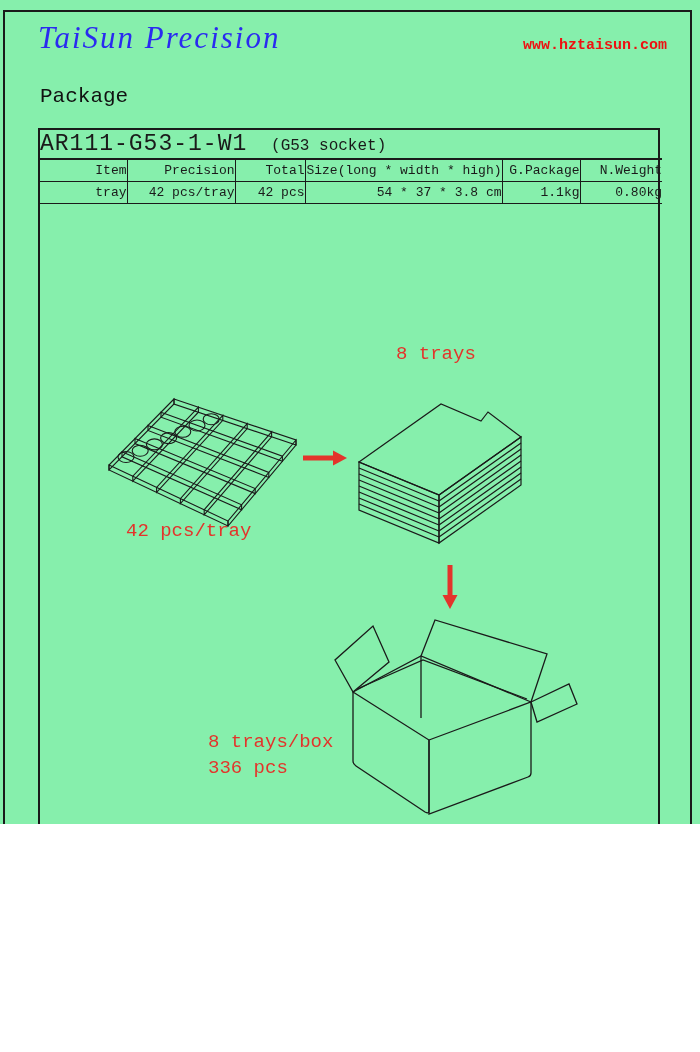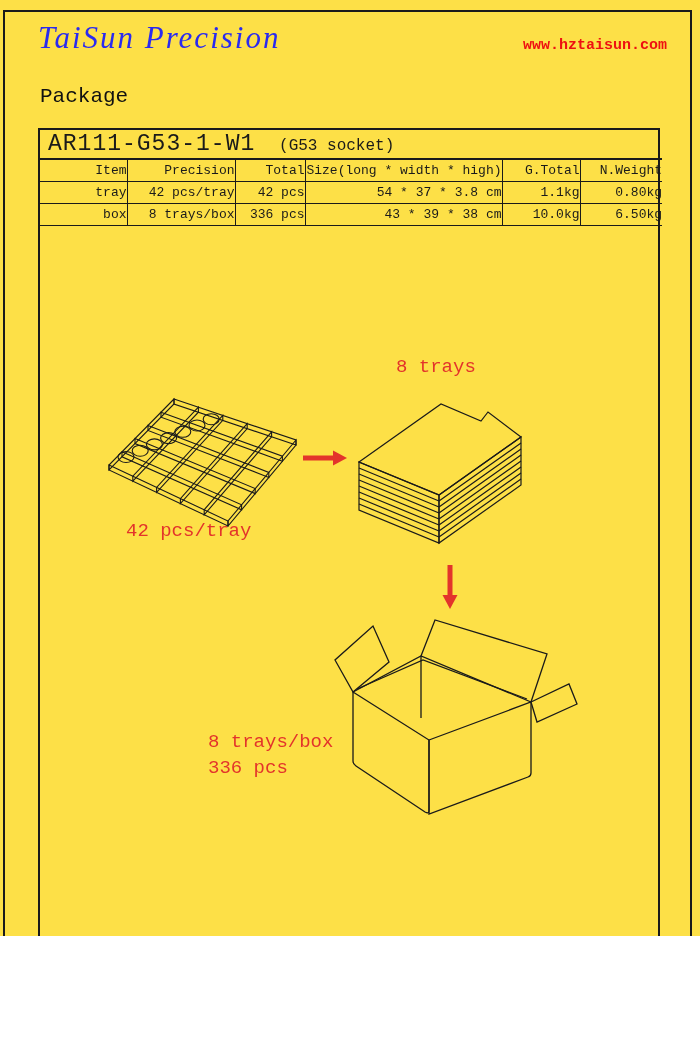--- a/index.html
+++ b/index.html
@@ -1,18 +1,18 @@
 <!DOCTYPE html>
 <html><head>
 <meta charset="utf-8">
 <style>
   * { margin:0; padding:0; box-sizing:border-box; }
   html,body { background:#ffffff; }
   .page {
-    position:relative; width:700px; height:936px; background:#fde047;
+    position:relative; width:700px; height:824px; background:#86efac;
     font-family:"Liberation Mono","DejaVu Sans Mono",monospace; color:#1a1a1a;
     overflow:hidden;
   }
   .outer-border {
     position:absolute; left:3px; top:10px; width:689px; height:992px;
     border:2px solid #1a1a1a;
   }
   .logo {
     position:absolute; left:38px; top:20px;
     font-family:"Liberation Serif","DejaVu Serif",serif; font-style:italic;
@@ -30,31 +30,31 @@
     border:2px solid #1a1a1a;
   }
   table.spec { border-collapse:collapse; width:100%; table-layout:fixed; }
   table.spec td, table.spec th {
     border:1.5px solid #1a1a1a; text-align:right; vertical-align:middle;
     font-weight:normal; font-size:13px; white-space:nowrap; overflow:hidden;
     padding:0;
   }
   table.spec tr.title-row td {
     border-top:none; border-left:none; border-right:none; border-bottom:2px solid #1a1a1a;
-    text-align:left; height:29px; padding-left:8px;
+    text-align:left; height:29px; 
   }
   .spec-title-main { font-size:23px; letter-spacing:1px; }
   .spec-title-suffix { font-size:16px; margin-left:16px; }
   table.spec tr.head-row th { height:22px; }
   table.spec tr.data-row td { height:22px; }
   table.spec .c-edge-l { border-left:none; }
   table.spec .c-edge-r { border-right:none;margin-top:8px; }
   .col0{width:87px}.col1{width:108px}.col2{width:70px}.col3{width:197px}.col4{width:78px}.col5{width:82px}
   .diagram-label { position:absolute; color:#e3342b; font-size:19px; white-space:nowrap; }
-  .lbl-stack { left:356px; top:226px; }
+  .lbl-stack { left:356px; top:213px; }
   .lbl-tray  { left:86px;  top:390px; }
   .lbl-box1  { left:168px; top:601px; }
   .lbl-box2  { left:168px; top:627px; }
   .svg-abs { position:absolute; }
   .tray-svg  { left:66px;  top:263px; }
   .stack-svg { left:313px; top:260px; }
   .box-svg   { left:293px; top:488px; }
   .arrow-right-svg { left:261px; top:318px; }
   .arrow-down-svg  { left:400px; top:433px; }
   .note {
@@ -94,38 +94,30 @@
         <td colspan="6">
           <span class="spec-title-main">AR111-G53-1-W1</span>
           <span class="spec-title-suffix">(G53 socket)</span>
         </td>
       </tr>
       <tr class="head-row">
         <th class="c-edge-l">Item</th>
         <th>Precision</th>
         <th>Total</th>
         <th>Size(long * width * high)</th>
-        <th>G.Total</th>
+        <th>G.Package</th>
         <th class="c-edge-r">N.Weight</th>
       </tr>
       <tr class="data-row">
         <td class="c-edge-l">tray</td>
         <td>42 pcs/tray</td>
         <td>42 pcs</td>
         <td>54 * 37 * 3.8 cm</td>
         <td>1.1kg</td>
         <td class="c-edge-r">0.80kg</td>
-      </tr>
-      <tr class="data-row">
-        <td class="c-edge-l">box</td>
-        <td>8 trays/box</td>
-        <td>336 pcs</td>
-        <td>43 * 39 * 38 cm</td>
-        <td>10.0kg</td>
-        <td class="c-edge-r">6.50kg</td>
       </tr>
     </tbody>
       </table>
 
     <div class="diagram-label lbl-stack">8 trays</div>
     <div class="diagram-label lbl-tray">42 pcs/tray</div>
     <div class="diagram-label lbl-box1">8 trays/box</div>
     <div class="diagram-label lbl-box2">336 pcs</div>
 
     <svg class="svg-abs tray-svg" width="195" height="140" viewBox="0 0 195 140" fill="none" stroke="#1a1a1a" stroke-width="1.1">

